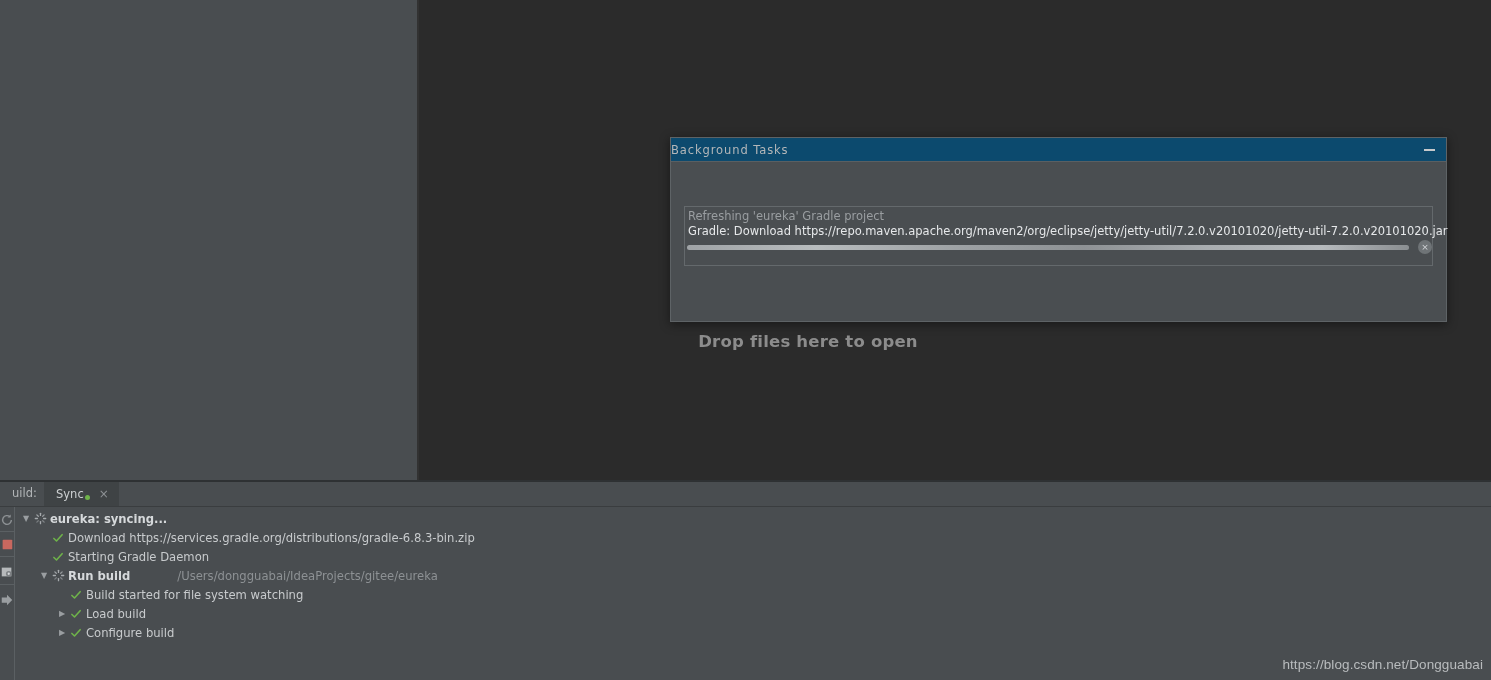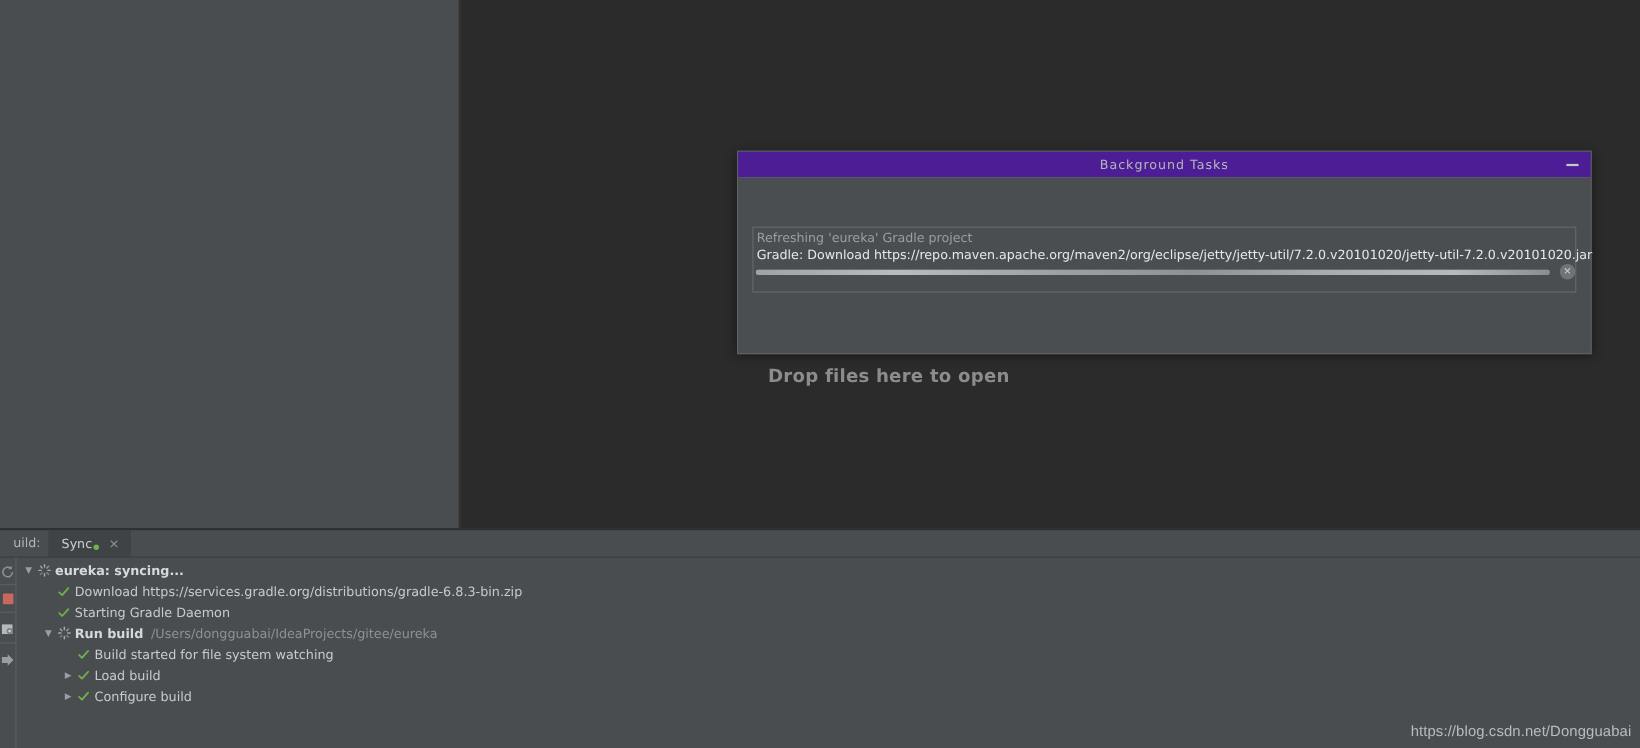--- a/index.html
+++ b/index.html
@@ -71,25 +71,24 @@
     width: 777px;
     height: 185px;
     background: #4a4e51;
     border: 1px solid #5e6366;
     box-shadow: 0 2px 10px rgba(0,0,0,0.45);
     box-sizing: border-box;
   }
   .bg-dialog-title {
     position: relative;
     height: 23px;
-    background: #4c1d95;
+    background: #0c4a6e;
     border-bottom: 1px solid #5a5f62;
     display: flex;
     align-items: center;
-    justify-content: center;
   }
   .bg-dialog-title span.t {
     color: #b4b7b9;
     font-size: 11.5px;
     letter-spacing: 0.9px;
     user-select: none;
   }
   .minimize-btn {
     position: absolute;
     right: 6px;
@@ -315,20 +314,21 @@
   .row .txt {
     color: #c8cbcd;
     font-size: 11.6px;
     padding-left: 2px;
   }
   .row .txt.bold { font-weight: 700; color: #d6d9db; }
   .row .sub {
     color: #8d9194;
     font-size: 11.6px;
     padding-left: 7px;
+    margin-left: 40px;
   }
 
   .watermark {
     position: absolute;
     right: 8px;
     bottom: 8px;
     color: #b9bcbe;
     font-size: 13.5px;
     letter-spacing: 0.1px;
     user-select: none;

